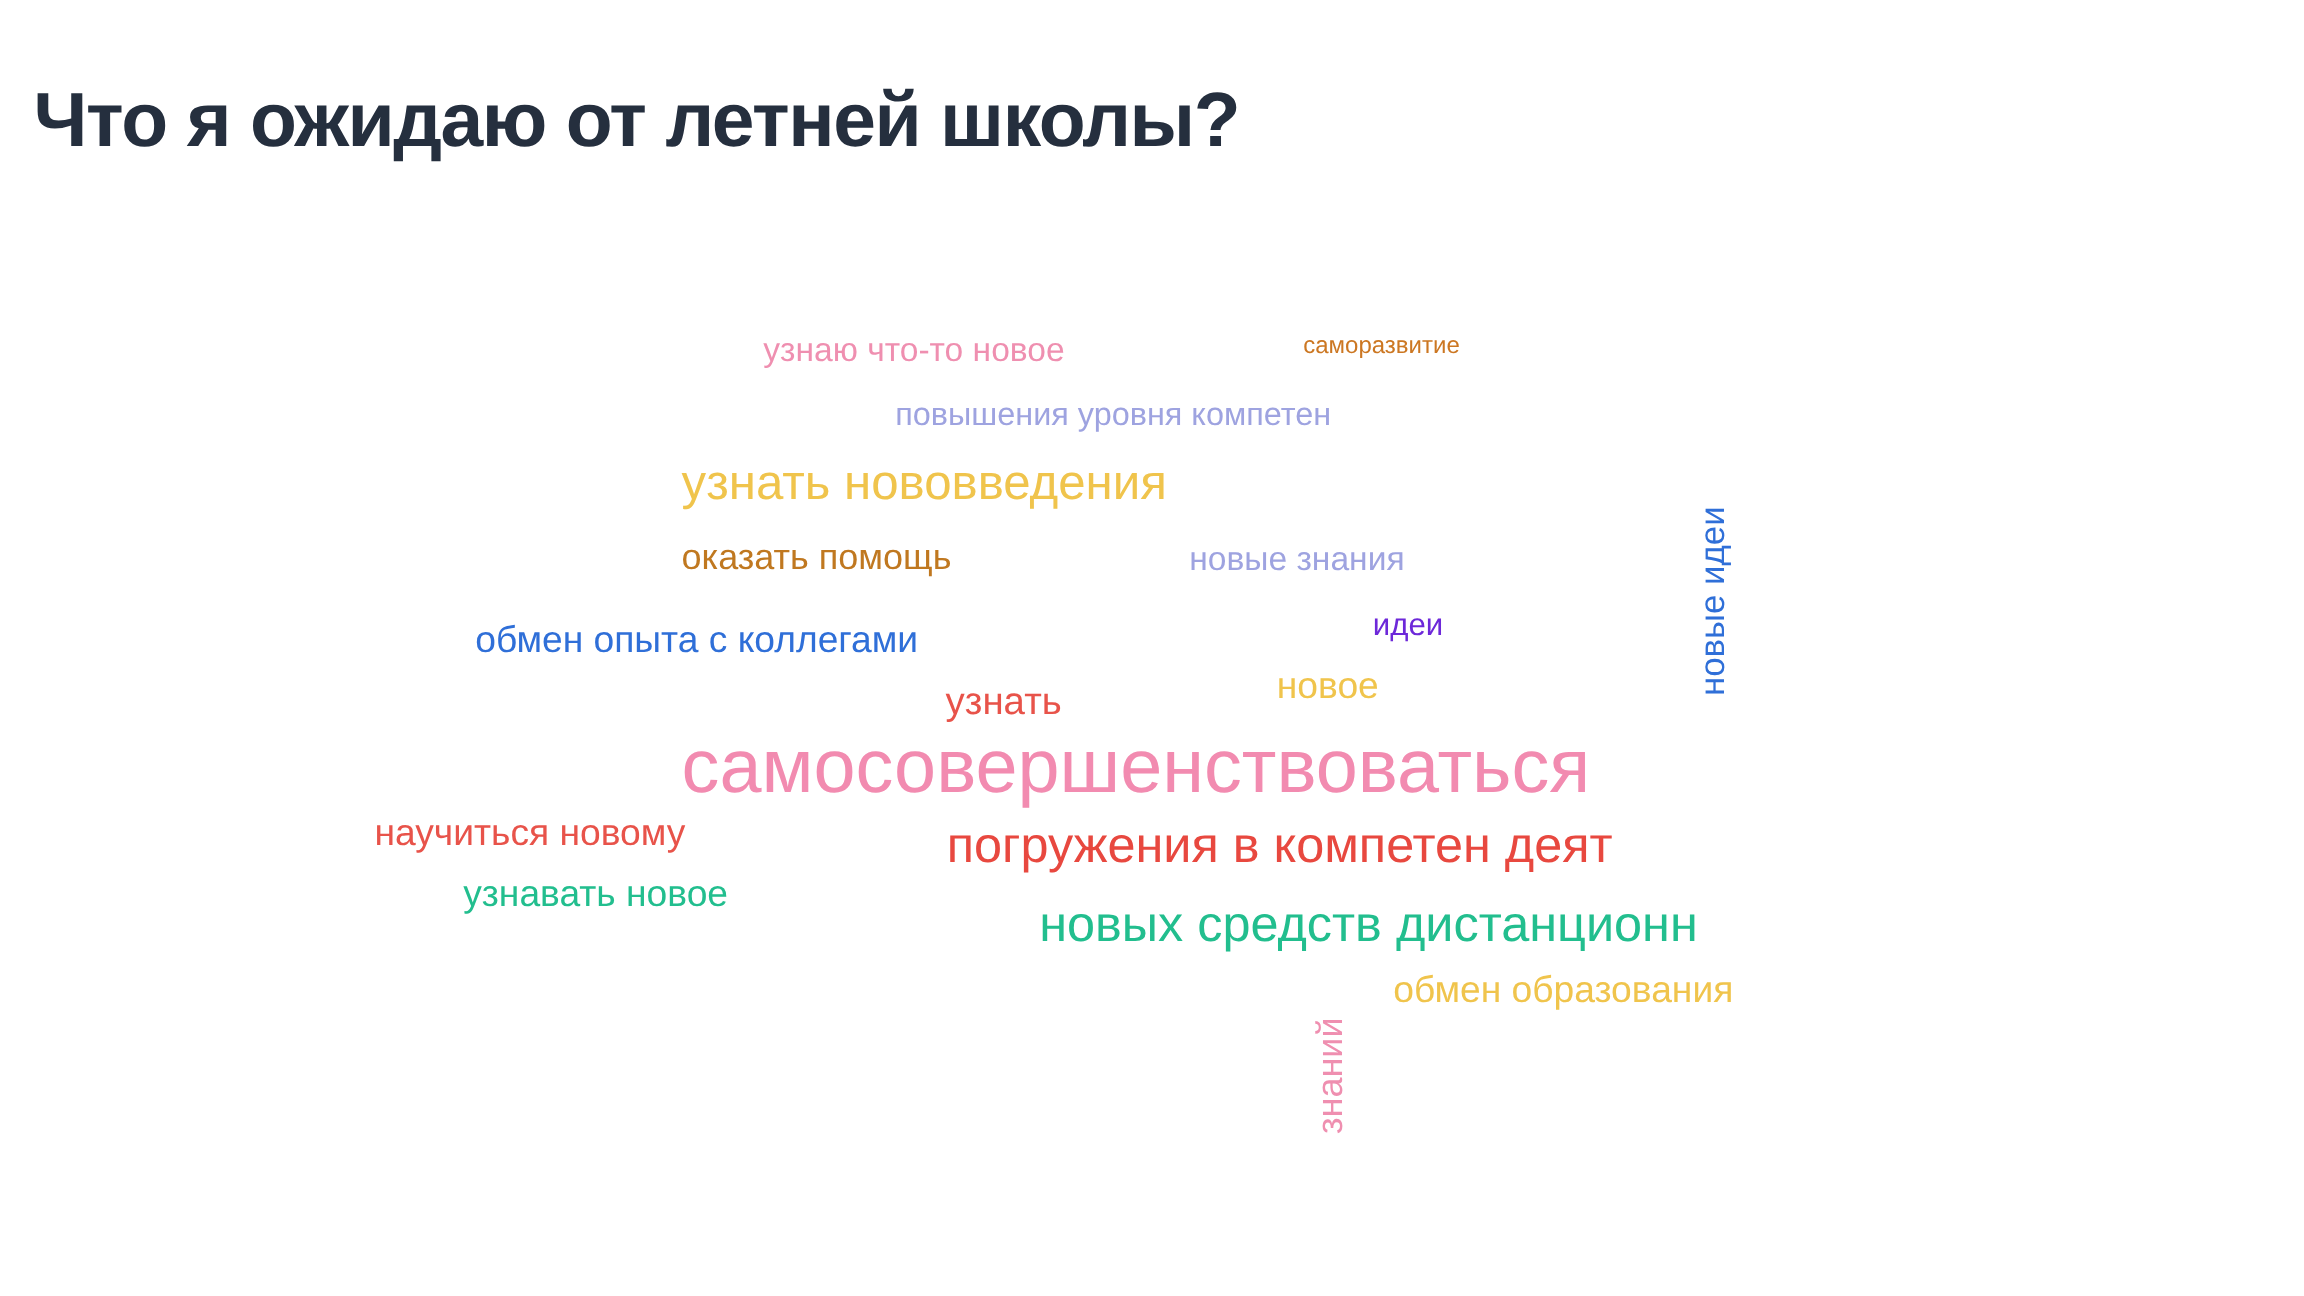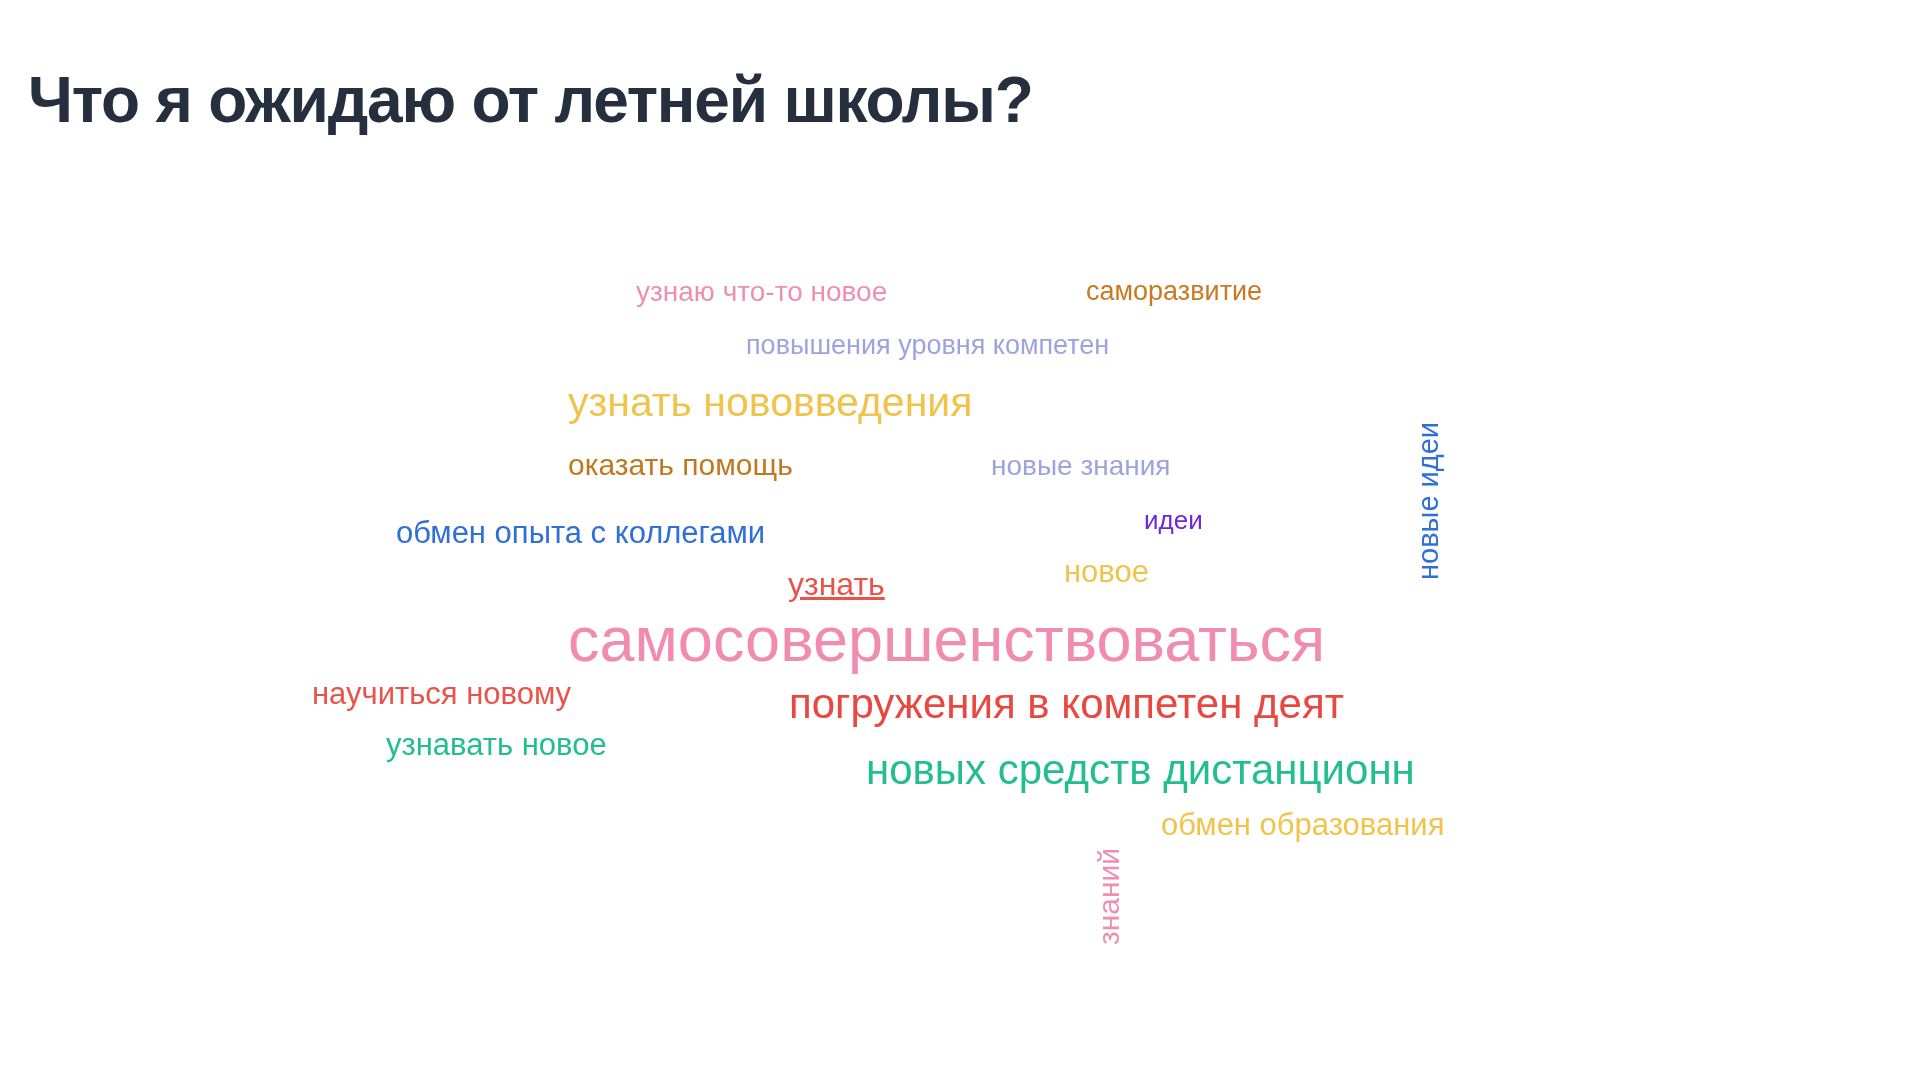--- a/index.html
+++ b/index.html
@@ -60,30 +60,30 @@
 </style>
 </head>
 <body style="background: rgb(255, 255, 255);">
 
 <div id="slide">
 
   <h1 id="page-title">Что я ожидаю от летней школы?</h1>
 
   <div id="wordcloud">
       <span class="cloud-word" style="left: 620px; top: 258px; color: rgb(239, 143, 176); font-size: 28px;">узнаю что-то новое</span>
-      <span class="cloud-word" style="left: 1070px; top: 258px; color: rgb(204, 119, 34); font-size: 27px;">саморазвитие</span>
+      <span class="cloud-word" style="left: 1070px; top: 258px; color: rgb(204, 119, 34); font-size: 20px;">саморазвитие</span>
       <span class="cloud-word" style="left: 552px; top: 362px; color: rgb(240, 196, 76); font-size: 41px;">узнать нововведения</span>
       <span class="cloud-word" style="left: 730px; top: 312px; color: rgb(158, 163, 224); font-size: 27px;">повышения уровня компетен</span>
       <span class="cloud-word" style="left: 552px; top: 430px; color: rgb(192, 120, 32); font-size: 30px;">оказать помощь</span>
       <span class="cloud-word" style="left: 975px; top: 432px; color: rgb(158, 163, 224); font-size: 28px;">новые знания</span>
       <span class="cloud-word rot-ccw" style="left: 1398px; top: 560px; color: rgb(47, 111, 216); font-size: 29px;">новые идеи</span>
       <span class="cloud-word" style="left: 1128px; top: 487px; color: #6d28d9; font-size: 26px;">идеи</span>
       <span class="cloud-word" style="left: 380px; top: 497px; color: rgb(47, 111, 216); font-size: 31px; text-align: right;">обмен опыта с коллегами</span>
       <span class="cloud-word" style="left: 1048px; top: 536px; color: rgb(240, 196, 76); font-size: 31px;">новое</span>
-      <span class="cloud-word" style="left: 772px; top: 548px; color: rgb(232, 83, 74); font-size: 32px; text-decoration: underline;">узнать</span>
+      <span class="cloud-word" style="left: 772px; top: 548px; color: rgb(232, 83, 74); font-size: 32px;">узнать</span>
       <span class="cloud-word" style="left: 552px; top: 588px; color: rgb(242, 139, 176); font-size: 63px;">самосовершенствоваться</span>
       <span class="cloud-word" style="left: 296px; top: 658px; color: rgb(232, 83, 74); font-size: 31px;">научиться новому</span>
       <span class="cloud-word" style="left: 773px; top: 663px; color: rgb(232, 72, 63); font-size: 42px;">погружения в компетен деят</span>
       <span class="cloud-word" style="left: 370px; top: 709px; color: rgb(34, 190, 142); font-size: 31px;">узнавать новое</span>
       <span class="cloud-word" style="left: 850px; top: 729px; color: rgb(34, 190, 142); font-size: 42px;">новых средств дистанционн</span>
       <span class="cloud-word" style="left: 1145px; top: 789px; color: rgb(240, 196, 76); font-size: 31px;">обмен образования</span>
       <span class="cloud-word rot-ccw" style="left: 1078px; top: 925px; color: rgb(239, 143, 176); font-size: 30px;">знаний</span>
     </div>
 
 </div>

